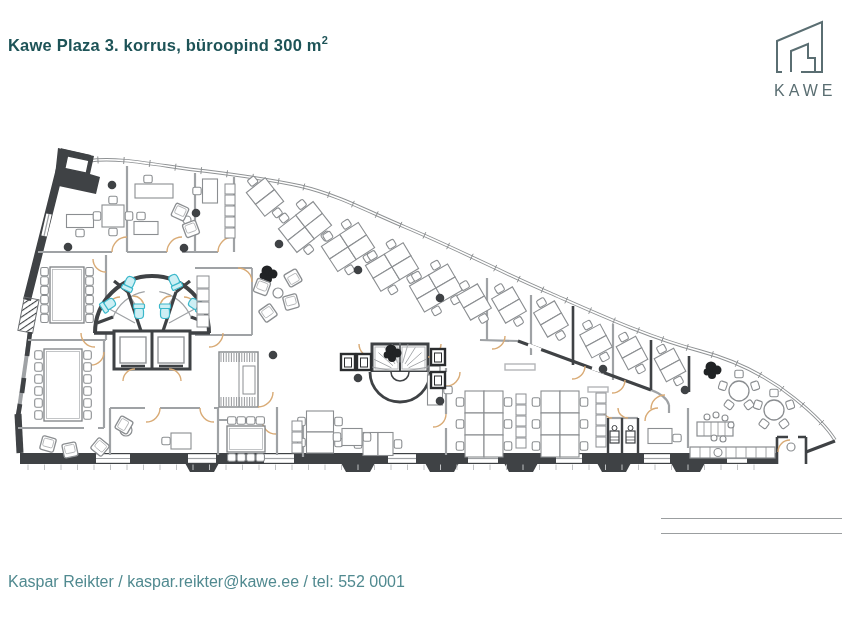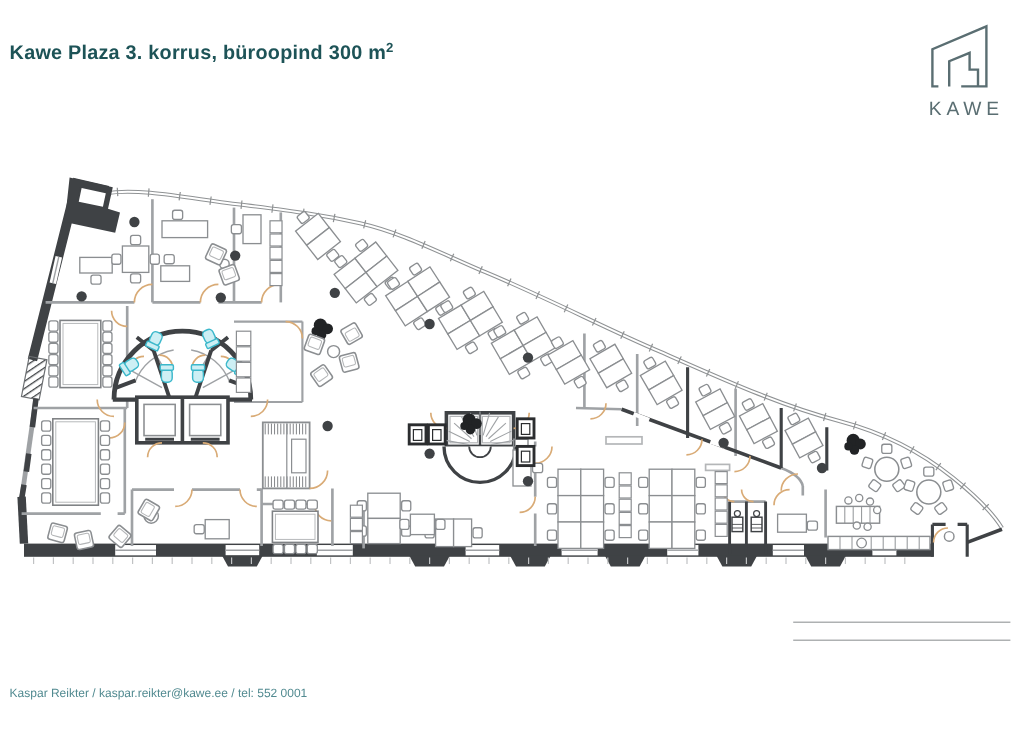--- a/index.html
+++ b/index.html
@@ -8,21 +8,21 @@
   }
   html,body{margin:0;padding:0;background:#fff;}
   body{width:860px;height:620px;position:relative;overflow:hidden;
        font-family:"Liberation Sans","DejaVu Sans",sans-serif;}
   .hdr{position:absolute;left:8px;top:34px;}
   .hdr h1{margin:0;font-size:16.5px;font-weight:bold;color:var(--heading);letter-spacing:.2px;}
   .hdr h1 sup{font-size:11px;}
   .hdr .sub{margin-top:9px;font-size:13.5px;color:var(--subtext);}
   .logo{position:absolute;right:22px;top:20px;width:64px;color:var(--logo);}
   .logo .word{font-size:16px;letter-spacing:4px;margin-top:2px;}
-  .footer{position:absolute;left:8px;top:573px;font-size:10px;color:var(--subtext);}
+  .footer{position:absolute;left:8px;top:573px;font-size:16px;color:var(--subtext);}
   .sigline{position:absolute;height:0;border-top:1px solid #9b9ea0;width:181px;left:661px;}
   .l1{top:518px;} .l2{top:533px;}
 </style>
 </head>
 <body>
 
 <div class="hdr">
   <h1><span>Kawe Plaza 3. korrus, büroopind 300 m</span><sup>2</sup></h1>
 </div>
 

